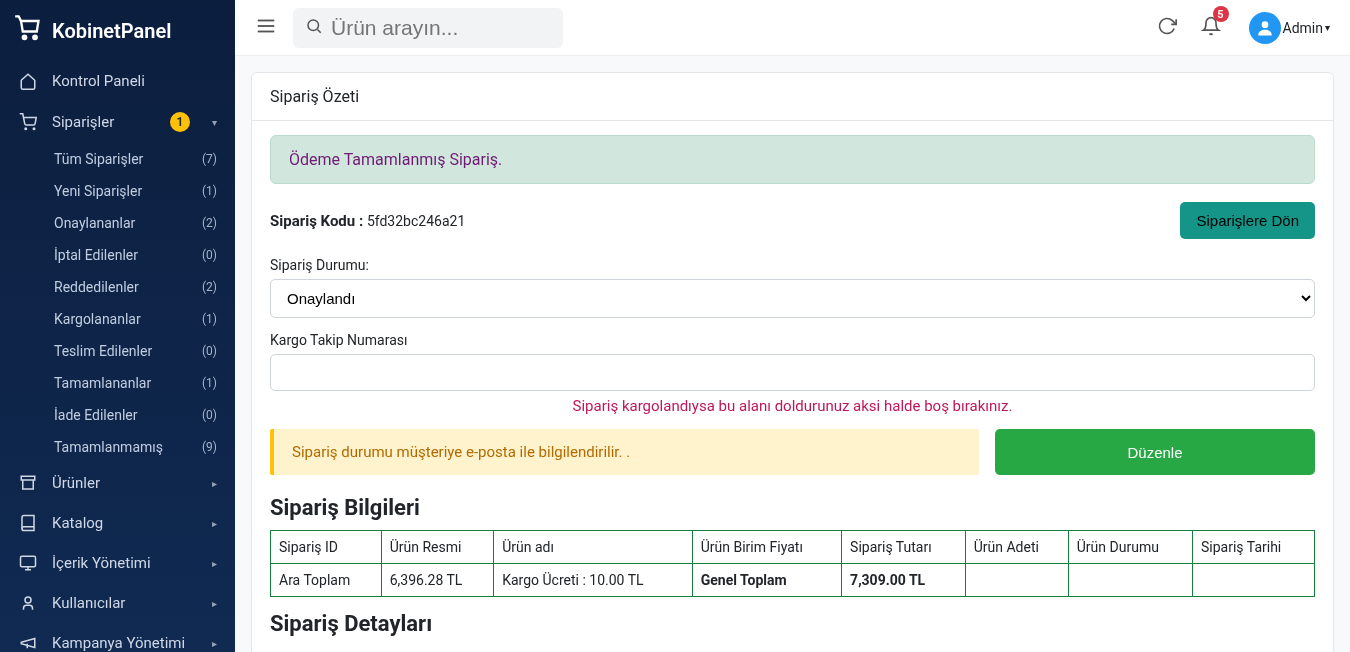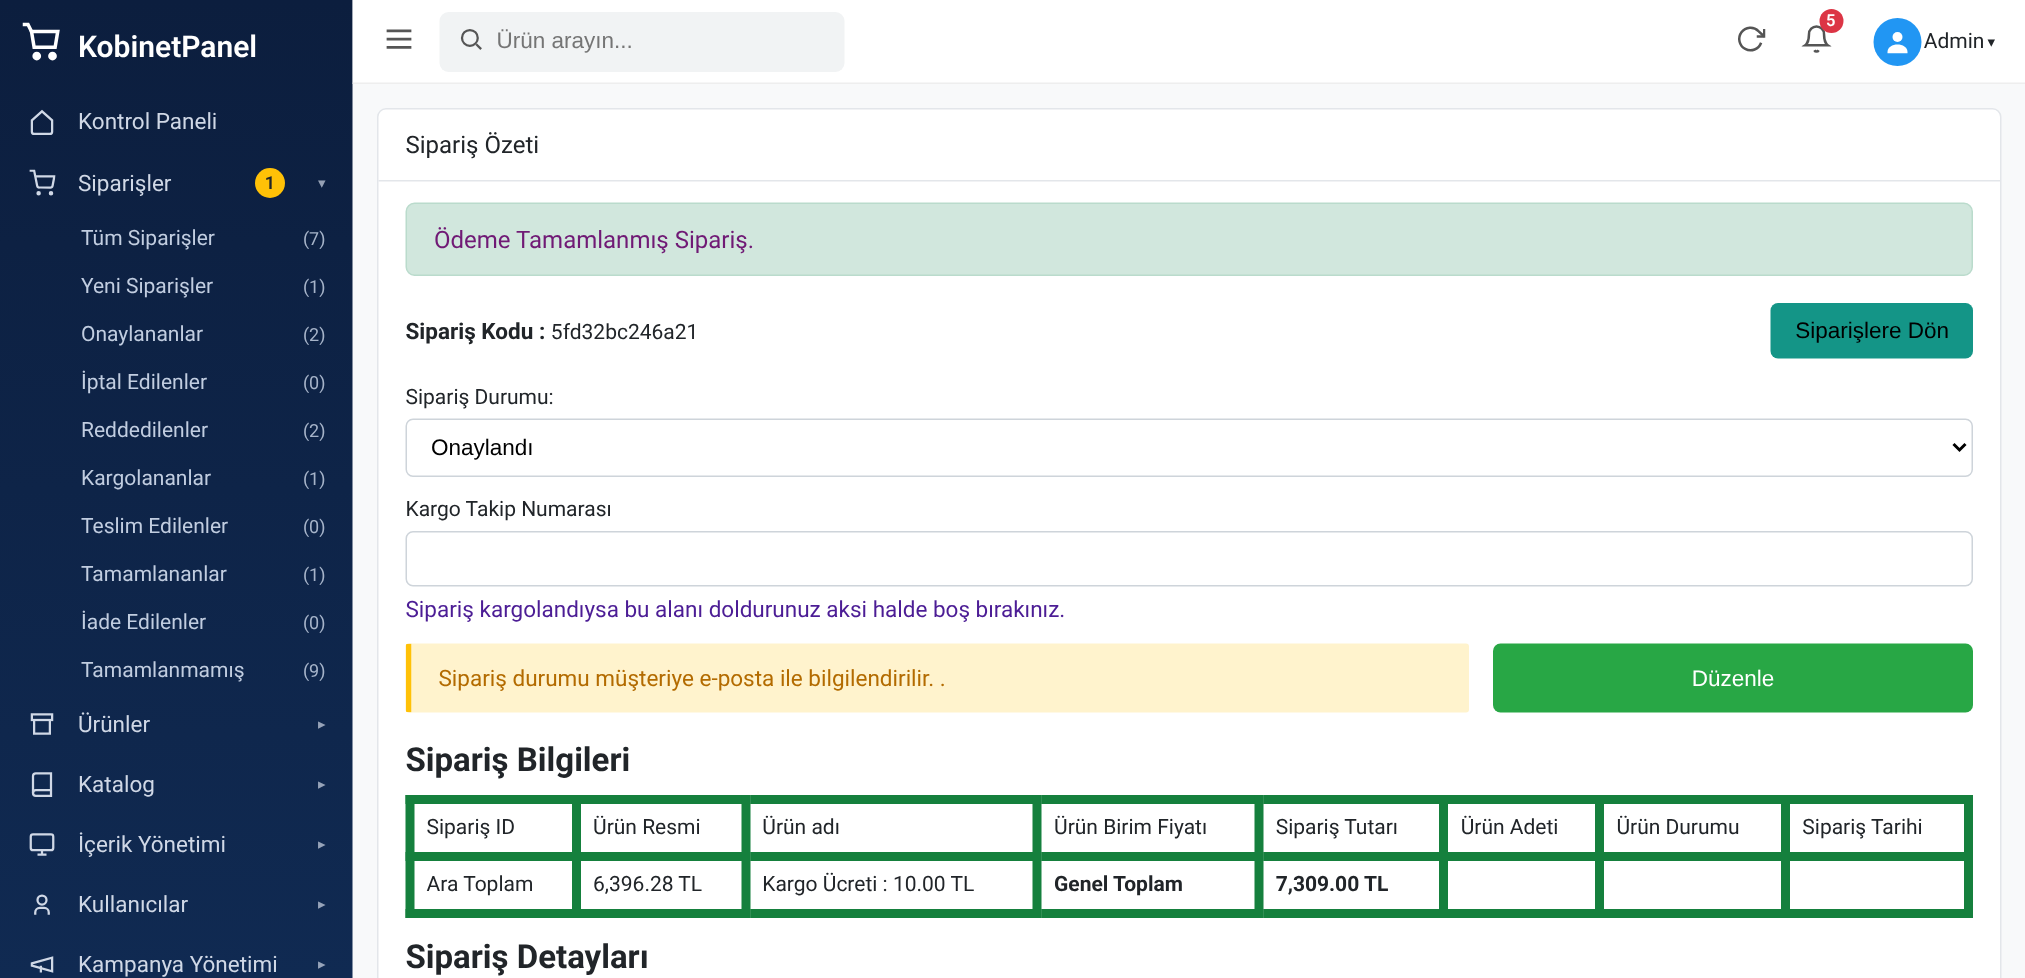--- a/index.html
+++ b/index.html
@@ -16,21 +16,21 @@
   .side-item .si-chevron { font-size: 10px; opacity: 0.7; }
   .side-item .badge-circ { background: #ffc107; color: #212529; border-radius: 10px; min-width: 20px; height: 20px; display: flex; align-items: center; justify-content: center; font-size: 12px; font-weight: 600; margin-right: 8px; }
   .side-sub { padding: 8px 18px 8px 54px; font-size: 14px; color: #c1cde0; cursor: pointer; display: flex; justify-content: space-between; align-items: center; }
   .side-sub .count { font-size: 12px; opacity: 0.85; }
 
   
   .main { flex: 1; display: flex; flex-direction: column; height: 100vh; overflow: hidden; }
   .topbar { height: 56px; background: #fff; display: flex; align-items: center; padding: 0 20px; gap: 16px; border-bottom: 1px solid #eee; }
   .topbar .menu-btn { cursor: pointer; color: #555; }
   .search-box { background: #f1f3f4; border-radius: 6px; display: flex; align-items: center; padding: 0 12px; height: 40px; width: 270px; gap: 8px; }
-  .search-box input { border: none; background: transparent; outline: none; flex: 1; font-size: 15px; color: #14532d; }
+  .search-box input { border: none; background: transparent; outline: none; flex: 1; font-size: 21px; color: #14532d; }
   .topbar .spacer { flex: 1; }
   .topbar .icon-btn { position: relative; cursor: pointer; color: #555; padding: 4px; }
   .notif-badge { position: absolute; top: -6px; right: -4px; background: #dc3545; color: #fff; border-radius: 10px; font-size: 11px; min-width: 16px; height: 16px; display: flex; align-items: center; justify-content: center; padding: 0 4px; font-weight: 600; }
   .avatar { width: 32px; height: 32px; border-radius: 50%; background: #2196f3; display: flex; align-items: center; justify-content: center; color: #fff; }
   .user-menu { display: flex; align-items: center; gap: 2px; cursor: pointer; margin-left: 8px; }
 
   .content { flex: 1; overflow-y: auto; padding: 16px; }
   .card { background: #fff; border: 1px solid #e3e6ea; border-radius: 6px; }
   .card-header { padding: 14px 18px; border-bottom: 1px solid #e3e6ea; font-size: 16px; }
   .card-body { padding: 14px 18px; }
@@ -39,29 +39,29 @@
   .alert-warning { background: #fff3cd; border-left: 4px solid #ffc107; color: #b36b00; padding: 14px 18px; border-radius: 2px; font-size: 15px; }
 
   .code-row { display: flex; justify-content: space-between; align-items: center; margin-bottom: 18px; }
   .code-row .label { font-weight: 700; font-size: 15px; }
   .btn-teal { background: #149587; color: #000000; border: none; padding: 10px 16px; border-radius: 5px; font-size: 15px; cursor: pointer; }
   .btn-green { background: #28a745; color: #fff; border: none; padding: 10px 16px; border-radius: 5px; font-size: 15px; cursor: pointer; }
 
   .form-group { margin-bottom: 14px; }
   .form-label { font-size: 14px; margin-bottom: 6px; display: block; }
   .form-select, .form-input { width: 100%; padding: 9px 12px; border: 1px solid #ced4da; border-radius: 5px; font-size: 15px; background: #fff; }
-  .help-text { font-size: 15px; color: #4c1d95; margin-top: 6px; }
+  .help-text { font-size: 15px; color: #be185d; margin-top: 6px; text-align: center; }
 
   .action-row { display: flex; gap: 16px; margin-top: 6px; margin-bottom: 20px; }
   .action-row .alert-warning { flex: 1; }
   .action-row .btn-green { flex: 0 0 320px; }
 
   h3.section-title { font-size: 22px; font-weight: 700; margin: 14px 0 10px; }
   table { width: 100%; border-collapse: collapse; font-size: 14px; }
-  th, td { border: 6px solid #15803d; padding: 8px 8px; text-align: left; }
+  th, td { border: 1px solid #15803d; padding: 8px 8px; text-align: left; }
   th { font-weight: 400; }
   .bold { font-weight: 700; }
 </style>
 </head>
 <body>
 
 <aside class="sidebar">
   <div class="brand">
     <span>
       <svg viewBox="0 0 24 24" fill="none" stroke="#fff" stroke-width="2">

